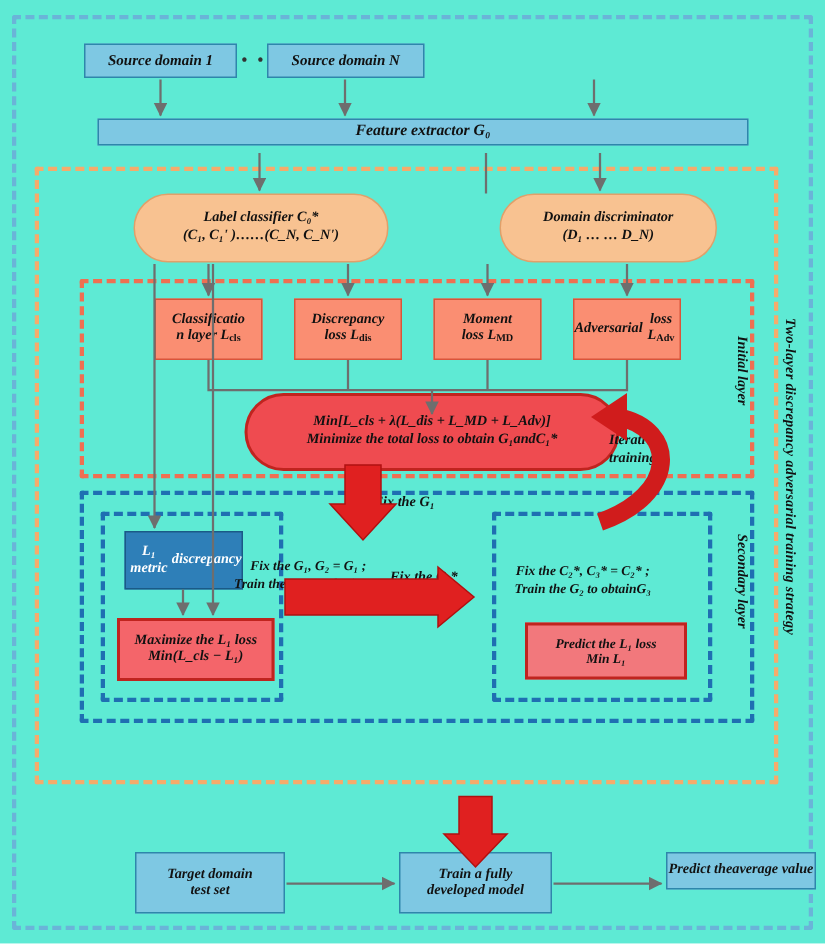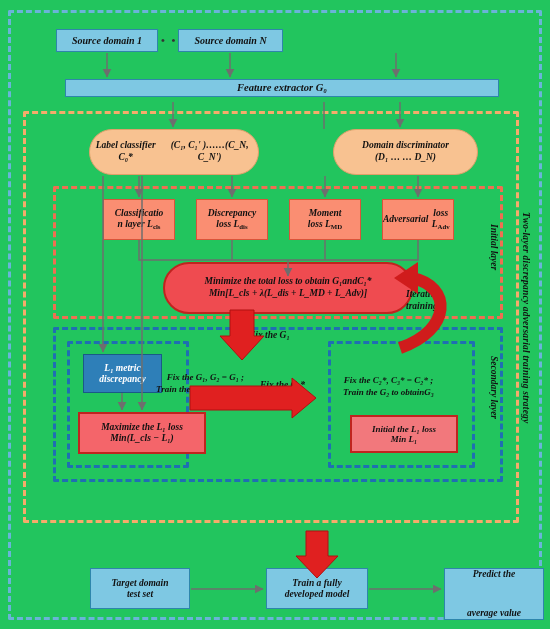--- a/index.html
+++ b/index.html
@@ -1,17 +1,17 @@
 <!DOCTYPE html>
 <html><head>
 <meta charset="utf-8">
 <style>
   html,body{margin:0;padding:0;background:#fff;}
   body{font-family:"Liberation Serif",serif;}
-  #root{position:relative;width:550px;height:629px;overflow:hidden;background:#22c55e;}
+  #root{position:relative;width:550px;height:629px;overflow:hidden;background:#5eead4;}
 
   
   .frame{position:absolute;box-sizing:border-box;background:transparent;}
   .frame-outer{border:3px dashed #6ab4d8;border-radius:2px;}
   .frame-orange{border:3px dashed #f5ab6b;border-radius:2px;}
   .frame-red{border:3px dashed #ef6f52;border-radius:2px;}
   .frame-blue{border:3px dashed #1f6fb2;border-radius:2px;}
 
   
   .box{position:absolute;box-sizing:border-box;display:flex;align-items:center;
@@ -66,21 +66,21 @@
 
   <div class="dots" style="left:161px;top:34px;font-size:11px;">• • •</div>
 
   <div class="box bx-blue" style="left:178px;top:29px;width:105px;height:23px;font-size:10px;">Source  domain N</div>
 
 
   <div class="box bx-blue" style="left:65px;top:79px;width:434px;height:18px;font-size:10.5px;">
     <span>Feature extractor G₀</span>
   </div>
 
-  <div class="ell el-orange" style="left:89px;top:129px;width:170px;height:46px;font-size:9.5px;flex-direction:row;font-style:italic;">
+  <div class="ell el-orange" style="left:89px;top:129px;width:170px;height:46px;font-size:9.5px;flex-direction:column;font-style:italic;">
     <span>Label classifier C₀*</span>
     <span>(C₁, C₁' )……(C_N, C_N')</span>
   </div>
 
   <div class="ell el-orange" style="left:333px;top:129px;width:145px;height:46px;font-size:9.5px;flex-direction:column;">
     <span>Domain discriminator</span>
     <span>(D₁ … … D_N)</span>
   </div>
 
   <div class="box bx-salmon" style="left:103px;top:199px;width:72px;height:41px;font-size:9.5px;flex-direction:column;">
@@ -97,69 +97,69 @@
     <span>Moment</span>
     <span><span>loss  L</span><sub>MD</sub></span>
   </div>
 
   <div class="box bx-salmon" style="left:382px;top:199px;width:72px;height:41px;font-size:9.5px;flex-direction:row;">
     <span>Adversarial</span>
     <span><span>loss  L</span><sub>Adv</sub></span>
   </div>
 
   <div class="ell el-red" style="left:163px;top:262px;width:250px;height:52px;font-size:9.5px;flex-direction:column;">
+    <span>Min[L_cls + λ(L_dis + L_MD + L_Adv)]</span>
     <span>Minimize the total loss to obtain G₁andC₁*</span>
-    <span>Min[L_cls + λ(L_dis + L_MD + L_Adv)]</span>
   </div>
 
   <div class="lbl" style="left:406px;top:288px;font-size:9.5px;text-align:left;">
     <div>Iterative</div>
     <div>training</div>
   </div>
 
   <div class="lbl" style="left:249px;top:329px;font-size:9.5px;">Fix the  G₁</div>
 
-  <div class="box bx-steel" style="left:83px;top:354px;width:79px;height:39px;font-size:9.5px;flex-direction:column;">
+  <div class="box bx-steel" style="left:83px;top:354px;width:79px;height:39px;font-size:9.5px;flex-direction:row;">
     <span>L₁ metric</span>
     <span>discrepancy</span>
   </div>
 
   <div class="lbl" style="left:156px;top:372px;font-size:9px;text-align:center;">
     <div>Fix the G₁,   G₂ =  G₁ ;</div>
     <div>Train the C₁* to obtainC₂*</div>
   </div>
 
   <div class="lbl" style="left:260px;top:379px;font-size:9.5px;">Fix the  C₂*</div>
 
-  <div class="box bx-red" style="left:78px;top:412px;width:128px;height:42px;font-size:9.5px;flex-direction:column;">
+  <div class="box bx-red" style="left:78px;top:412px;width:105px;height:42px;font-size:9.5px;flex-direction:column;">
     <span>Maximize the L₁  loss</span>
     <span>Min(L_cls − L₁)</span>
   </div>
 
   <div class="lbl" style="left:343px;top:375px;font-size:9px;text-align:center;">
     <div>Fix the  C₂*,  C₃* = C₂* ;</div>
     <div>Train the G₂  to obtainG₃</div>
   </div>
 
   <div class="box bx-redlite" style="left:350px;top:415px;width:108px;height:38px;font-size:9px;flex-direction:column;">
-    <span>Initial the L₁  loss</span>
+    <span>Predict the L₁  loss</span>
     <span>Min L₁</span>
   </div>
 
   <div class="box bx-blue" style="left:90px;top:568px;width:100px;height:41px;font-size:9.5px;flex-direction:column;">
     <span>Target domain</span>
     <span>test set</span>
   </div>
 
   <div class="box bx-blue" style="left:266px;top:568px;width:102px;height:41px;font-size:9.5px;flex-direction:column;">
     <span>Train a fully</span>
     <span>developed model</span>
   </div>
 
-  <div class="box bx-blue" style="left:444px;top:568px;width:100px;height:52px;font-size:9.5px;flex-direction:column;justify-content:space-between;">
+  <div class="box bx-blue" style="left:444px;top:568px;width:100px;height:25px;font-size:9.5px;flex-direction:row;">
     <span>Predict the</span>
     <span>average value</span>
   </div>
 
   <svg class="overlay" viewBox="0 0 550 629">
     <defs>
       <marker id="ag" markerWidth="7" markerHeight="7" refX="5.6" refY="3" orient="auto" markerUnits="strokeWidth">
         <path d="M0,0 L6,3 L0,6 z" fill="#6e6e6e"></path>
       </marker>
     </defs>

